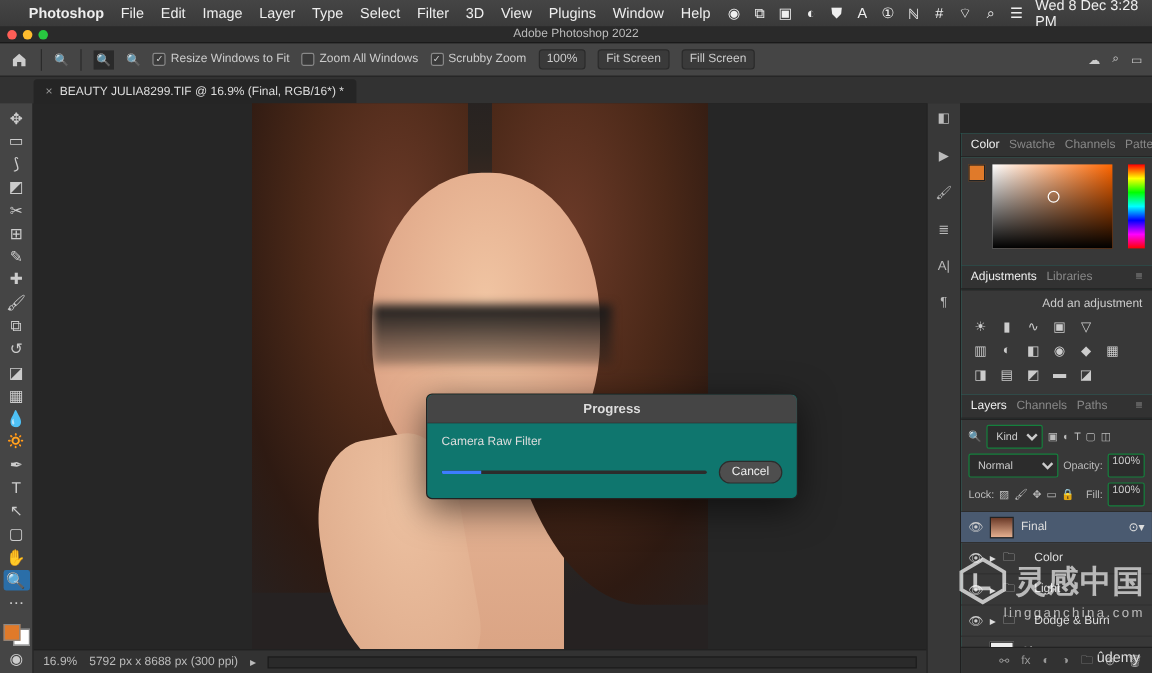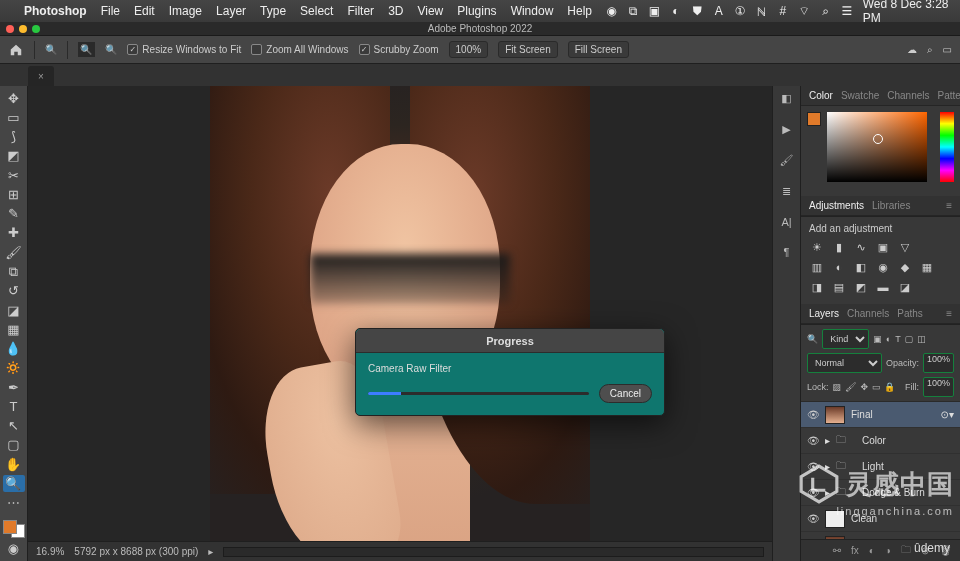--- a/index.html
+++ b/index.html
@@ -46,21 +46,21 @@
 .hair-l { position:absolute; left:-20px; top:-20px; width:200px; height:430px; background: radial-gradient(ellipse at 70% 30%, #6b3a28 0%, #4a2818 40%, #2e1a12 70%, transparent 100%); border-radius: 0 0 60% 0; }
 .hair-r { position:absolute; right:-30px; top:-20px; width:210px; height:440px; background: radial-gradient(ellipse at 30% 30%, #6b3a28 0%, #4a2818 40%, #2e1a12 70%, transparent 100%); border-radius: 0 0 0 60%; }
 .face { position:absolute; left:100px; top:60px; width:190px; height:260px; background: radial-gradient(ellipse at 50% 40%, #f0c4a2 0%, #e5b090 50%, #d89c80 100%); border-radius: 48% 48% 46% 46%; }
 .lips { position:absolute; left:165px; top:298px; width:66px; height:30px; background: radial-gradient(ellipse, #d47a7a 0%, #c06060 70%); border-radius: 50% 50% 46% 46%; }
 .shadow-eyes { position:absolute; left:100px; top:170px; width:200px; height:50px; background: linear-gradient(#1a1a1a, rgba(40,35,30,0.3)); filter: blur(4px); }
 .hand { position:absolute; left:60px; top:280px; width:120px; height:200px; background: radial-gradient(ellipse at 60% 30%, #ecc0a0, #dca888); border-radius: 40% 30% 20% 50%; transform: rotate(-10deg); }
 .neck { position:absolute; left:140px; top:300px; width:120px; height:200px; background: linear-gradient(#e5b495, #d8a080); }
 
 
 .right-dock-narrow { width:28px; background:#383838; display:flex; flex-direction:column; align-items:center; padding-top:6px; gap:18px; color:#bbb; border-left:1px solid #1f1f1f; }
-.right-panels { width:160px; background:#14b8a6; display:flex; flex-direction:column; border-left:1px solid #1f1f1f; }
+.right-panels { width:160px; background:#14b8a6; display:flex; flex-direction:column; border-left:1px solid #1f1f1f;margin-top:25px; }
 .panel-header { height:20px; background:#323232; display:flex; align-items:center; gap:8px; padding:0 8px; font-size:10px; color:#888; border-bottom:1px solid #252525; }
 .panel-header .active { color:#eee; }
 .panel-header .menu { margin-left:auto; color:#888; }
 .color-panel { height:90px; position:relative; background:#383838; }
 .color-field { position:absolute; left:26px; top:6px; width:100px; height:70px; background: linear-gradient(to bottom, rgba(0,0,0,0) 0%, #000 100%), linear-gradient(to right, #fff 0%, #ff6600 100%); }
 .color-ring { position:absolute; left:72px; top:28px; width:10px; height:10px; border:1.5px solid #fff; border-radius:50%; }
 .hue-strip { position:absolute; right:6px; top:6px; width:14px; height:70px; background: linear-gradient(#ff0000,#ffff00,#00ff00,#00ffff,#0000ff,#ff00ff,#ff0000); }
 .color-swatch-sm { position:absolute; left:6px; top:6px; width:14px; height:14px; background:#e07a2a; border:1px solid #222; }
 
 .adjust-panel { padding:6px 8px 10px; border-top:1px solid #222; background:#383838; }
@@ -174,20 +174,21 @@
     <div class="right-icons">
       <span>☁</span>
       <span>⌕</span>
       <span>▭</span>
     </div>
   </div>
 
   <div class="tab-bar">
     <div class="tab">
       <span class="close">×</span>
+      <span>BEAUTY JULIA8299.TIF @ 16.9% (Final, RGB/16*) *</span>
     </div>
   </div>
 
   <div class="main-row">
 
     <div class="toolbox">
       <div class="tool">✥</div>
       <div class="tool">▭</div>
       <div class="tool">⟆</div>
       <div class="tool">◩</div>
@@ -265,21 +266,21 @@
         <div class="color-ring"></div>
         <div class="hue-strip"></div>
       </div>
 
       <div class="panel-header">
         <span class="active">Adjustments</span>
         <span>Libraries</span>
         <span class="menu">≡</span>
       </div>
       <div class="adjust-panel">
-        <div style="font-size:10px;color:#ccc;">Add an adjustment</div>
+        <div style="font-size:10px;color:#ccc;text-align:right;">Add an adjustment</div>
         <div class="icons-row">
           <span class="ai">☀</span>
           <span class="ai">▮</span>
           <span class="ai">∿</span>
           <span class="ai">▣</span>
           <span class="ai">▽</span>
         </div>
         <div class="icons-row">
           <span class="ai">▥</span>
           <span class="ai">◐</span>

